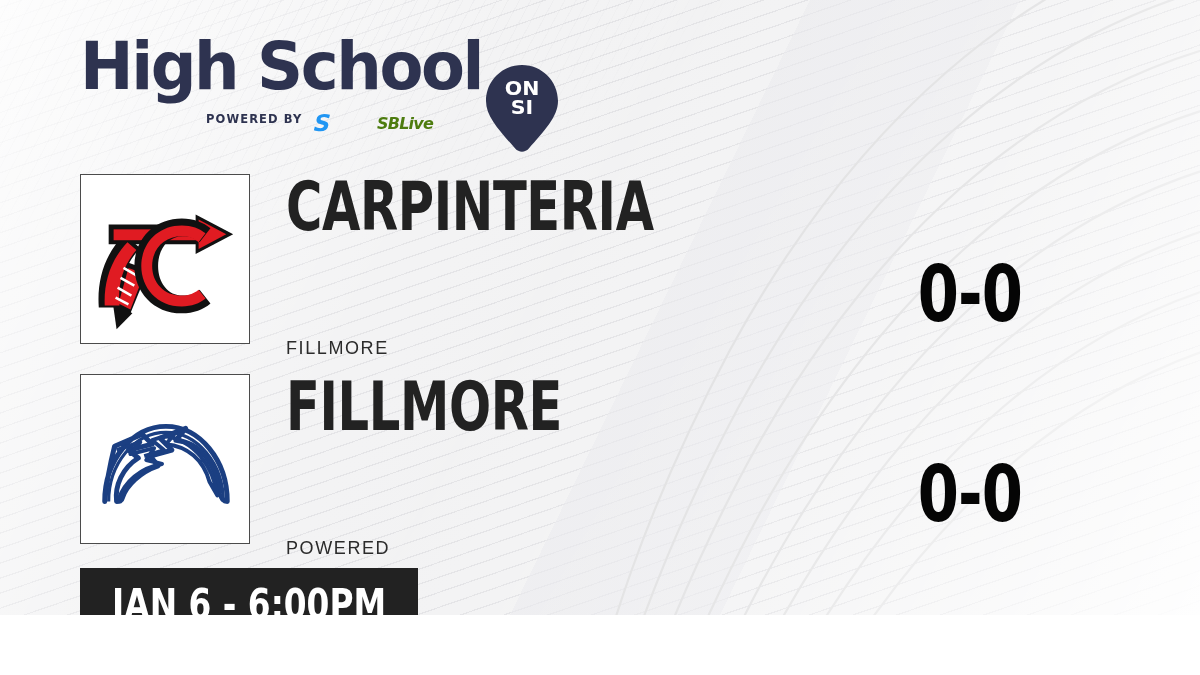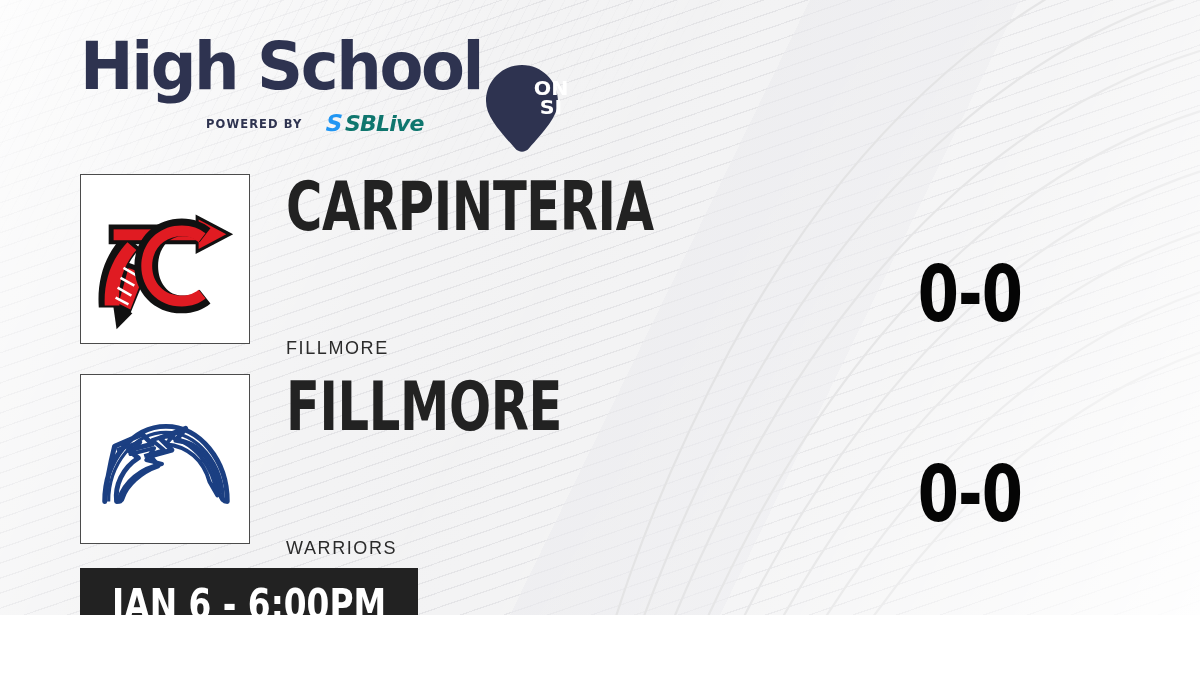--- a/index.html
+++ b/index.html
@@ -65,43 +65,43 @@
   .pin {
     position:absolute; left:406px; top:31px;
     width:72px; height:88px;
   }
   .pin svg { display:block; }
   .pin-txt {
     position:absolute; left:0; top:14px; width:72px;
     text-align:center;
     font-family:"DejaVu Sans", sans-serif;
     font-weight:bold; color:#ffffff;
-    font-size:19px; line-height:19px; letter-spacing:0px;margin-left:29px;
+    font-size:19px; line-height:19px; letter-spacing:0px;
   }
   .pin-txt span { display:block; transform:scaleX(1.08); }
   #powered {
     position:absolute; left:126px; top:78px;
-    display:flex; align-items:center; gap:24px;
+    display:flex; gap:12px;
   }
   .pw-label {
     font-family:"DejaVu Sans", sans-serif;
     font-weight:bold; font-size:11.5px; letter-spacing:1.1px;
     color:#2e3350;
   }
   .sb-mark { display:flex; align-items:center; gap:3px; }
   .sb-s {
     font-family:"DejaVu Sans", sans-serif;
     font-weight:bold; font-size:23px; line-height:23px;
     color:#2196f3; font-style:italic; letter-spacing:-1px;
     transform:skewX(-4deg);
   }
   .sb-word {
     font-family:"DejaVu Sans", sans-serif;
-    font-weight:bold; font-size:22px; line-height:22px;
-    color:#0f766e; font-style:italic; letter-spacing:-0.8px;
+    font-weight:bold; font-size:16px; line-height:22px;
+    color:#4d7c0f; font-style:italic; letter-spacing:-0.8px;margin-left:44px;
   }
 
   
   .logo-box {
     position:absolute;
     width:170px; height:170px;
     background:#ffffff;
     border:1px solid #4b4b4b;
   }
   #logo-box-1 { left:80px; top:174px; }
@@ -271,21 +271,21 @@
         <path d="M66 16 C94 20 114 46 118 76 L110 62 C104 40 88 26 66 24 L76 12 L52 20 L64 30 L44 36" fill="none" stroke="#1b3f82" stroke-width="4" stroke-linejoin="round"></path>
       </g>
     </svg>
   </div>
 
   <div class="team-name" id="team-name-1">CARPINTERIA</div>
   <div class="mascot" id="mascot-1">FILLMORE</div>
   <div class="record" id="record-1">0-0</div>
 
   <div class="team-name" id="team-name-2">FILLMORE</div>
-  <div class="mascot" id="mascot-2">WARRIORS</div>
+  <div class="mascot" id="mascot-2">POWERED</div>
   <div class="record" id="record-2">0-0</div>
 
   <div id="banner">
     <div class="banner-seg" id="banner-date">
       <span class="banner-txt">JAN 6 - 6:00PM</span>
     </div>
   </div>
 
 </div>
 

